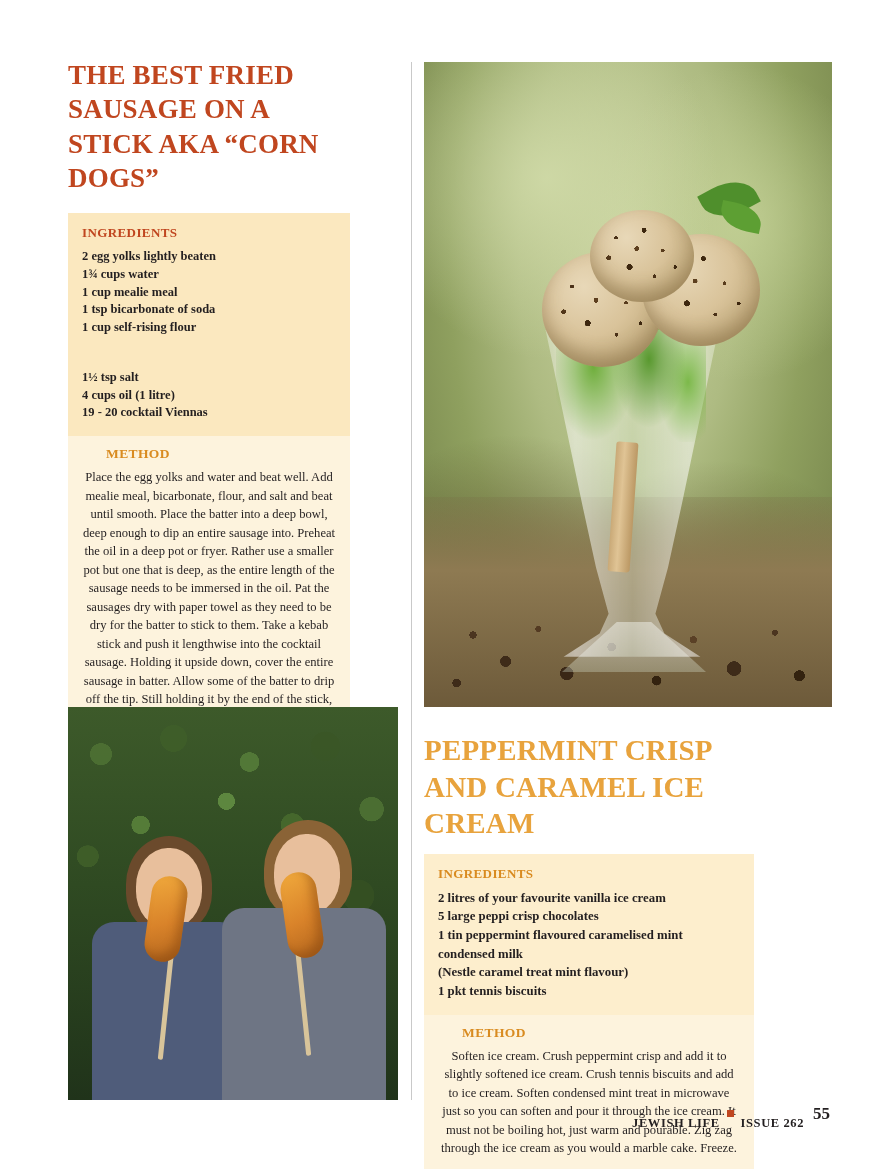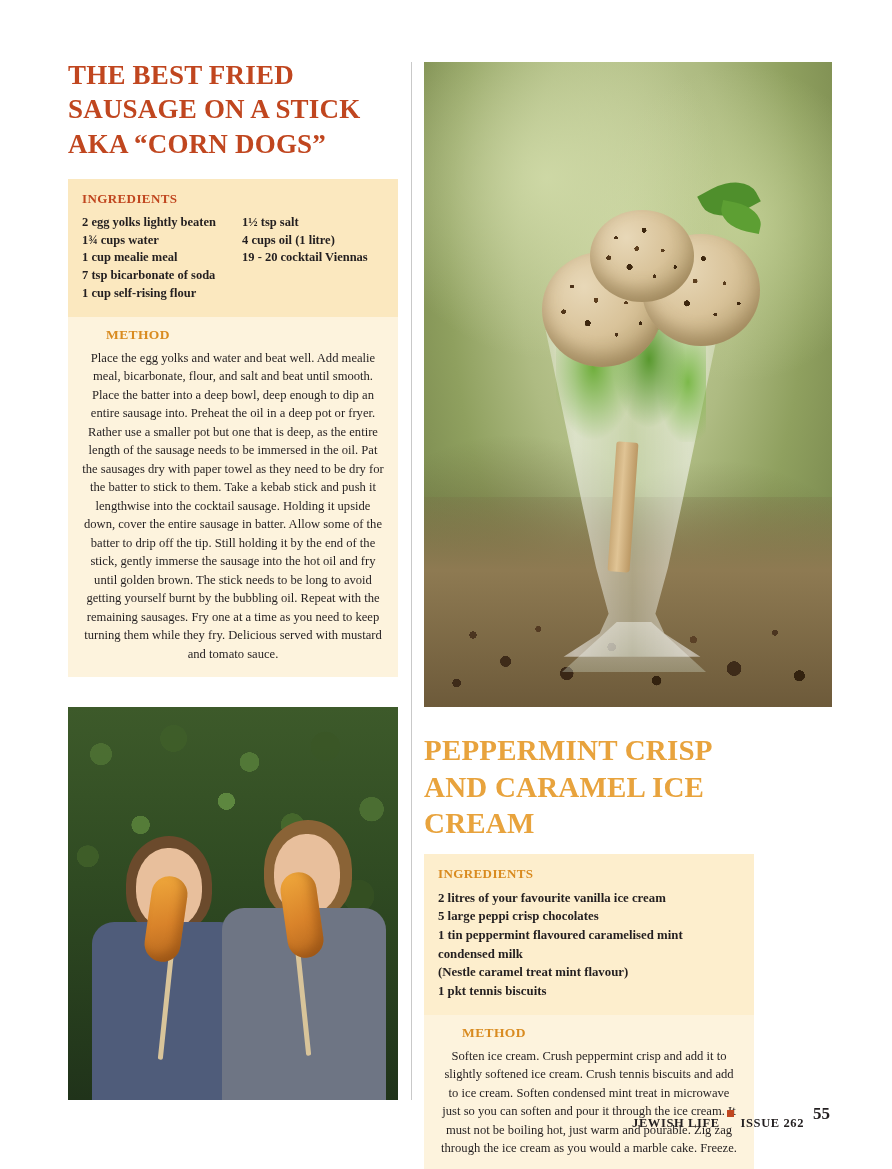--- a/index.html
+++ b/index.html
@@ -16,21 +16,21 @@
   .page {
     position: absolute;
     inset: 0;
   }
 
   
   .col-left {
     position: absolute;
     left: 68px;
     top: 58px;
-    width: 330px;
+    width: 282px;
   }
   .col-right {
     position: absolute;
     left: 424px;
     top: 62px;
     width: 330px;
   }
 
   .divider {
     position: absolute;
@@ -77,21 +77,22 @@
     color: #c0461f;
     font-size: 13px;
     letter-spacing: 0.4px;
     margin-bottom: 7px;
     text-transform: uppercase;
   }
   .box-label.amber { color: #d98b20; }
 
   .ing-cols {
     display: flex;
-    gap: 18px;
+    gap: 32px;
+    flex-direction: column;
   }
   .ing-col {
     flex: 1;
   }
   .ing-item {
     font-family: "Liberation Serif", serif;
     font-weight: bold;
     font-size: 12.5px;
     line-height: 1.42;
     color: #231f20;
@@ -370,21 +371,21 @@
 
     <h1 class="recipe-title">THE BEST FRIED SAUSAGE ON A STICK AKA “CORN DOGS”</h1>
 
     <div class="ingredients-box">
       <div class="box-label">INGREDIENTS</div>
       <div class="ing-cols">
         <div class="ing-col">
           <div class="ing-item">2 egg yolks lightly beaten</div>
           <div class="ing-item">1¾ cups water</div>
           <div class="ing-item">1 cup mealie meal</div>
-          <div class="ing-item">7 tsp bicarbonate of soda</div>
+          <div class="ing-item">1 tsp bicarbonate of soda</div>
           <div class="ing-item">1 cup self-rising flour</div>
         </div>
         <div class="ing-col">
           <div class="ing-item">1½ tsp salt</div>
           <div class="ing-item">4 cups oil (1 litre)</div>
           <div class="ing-item">19 - 20 cocktail Viennas</div>
         </div>
       </div>
     </div>
 

